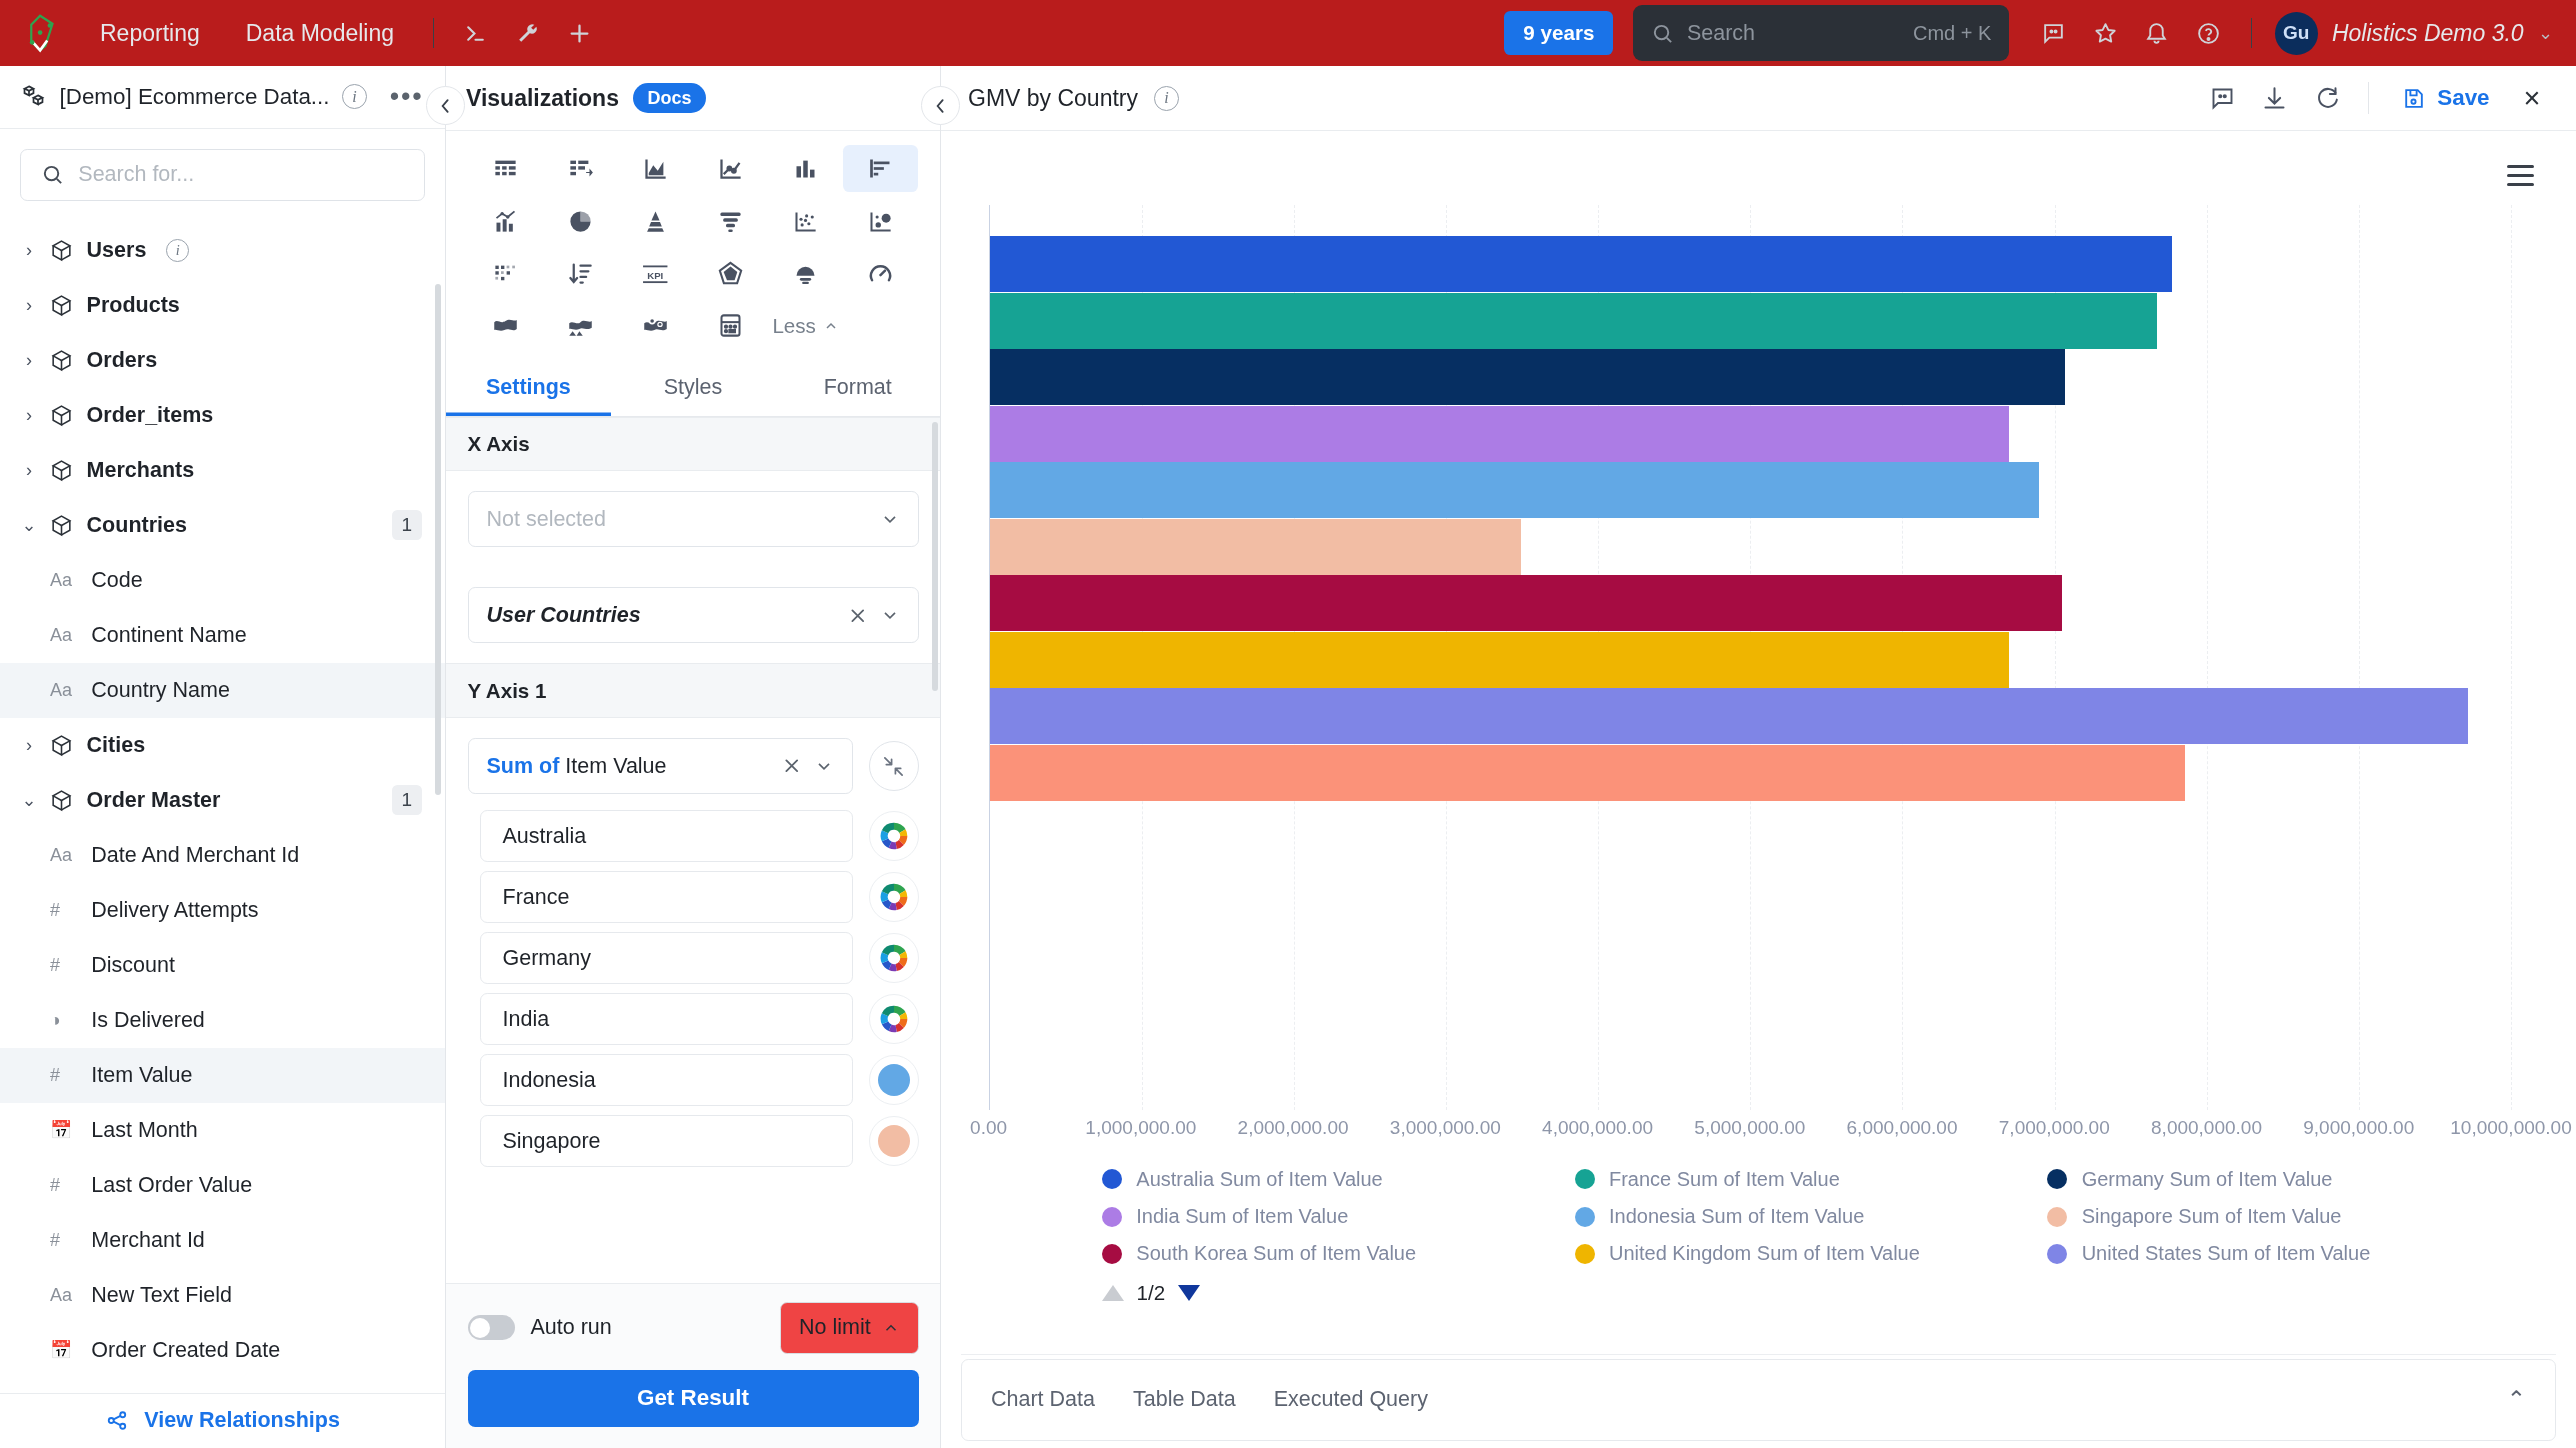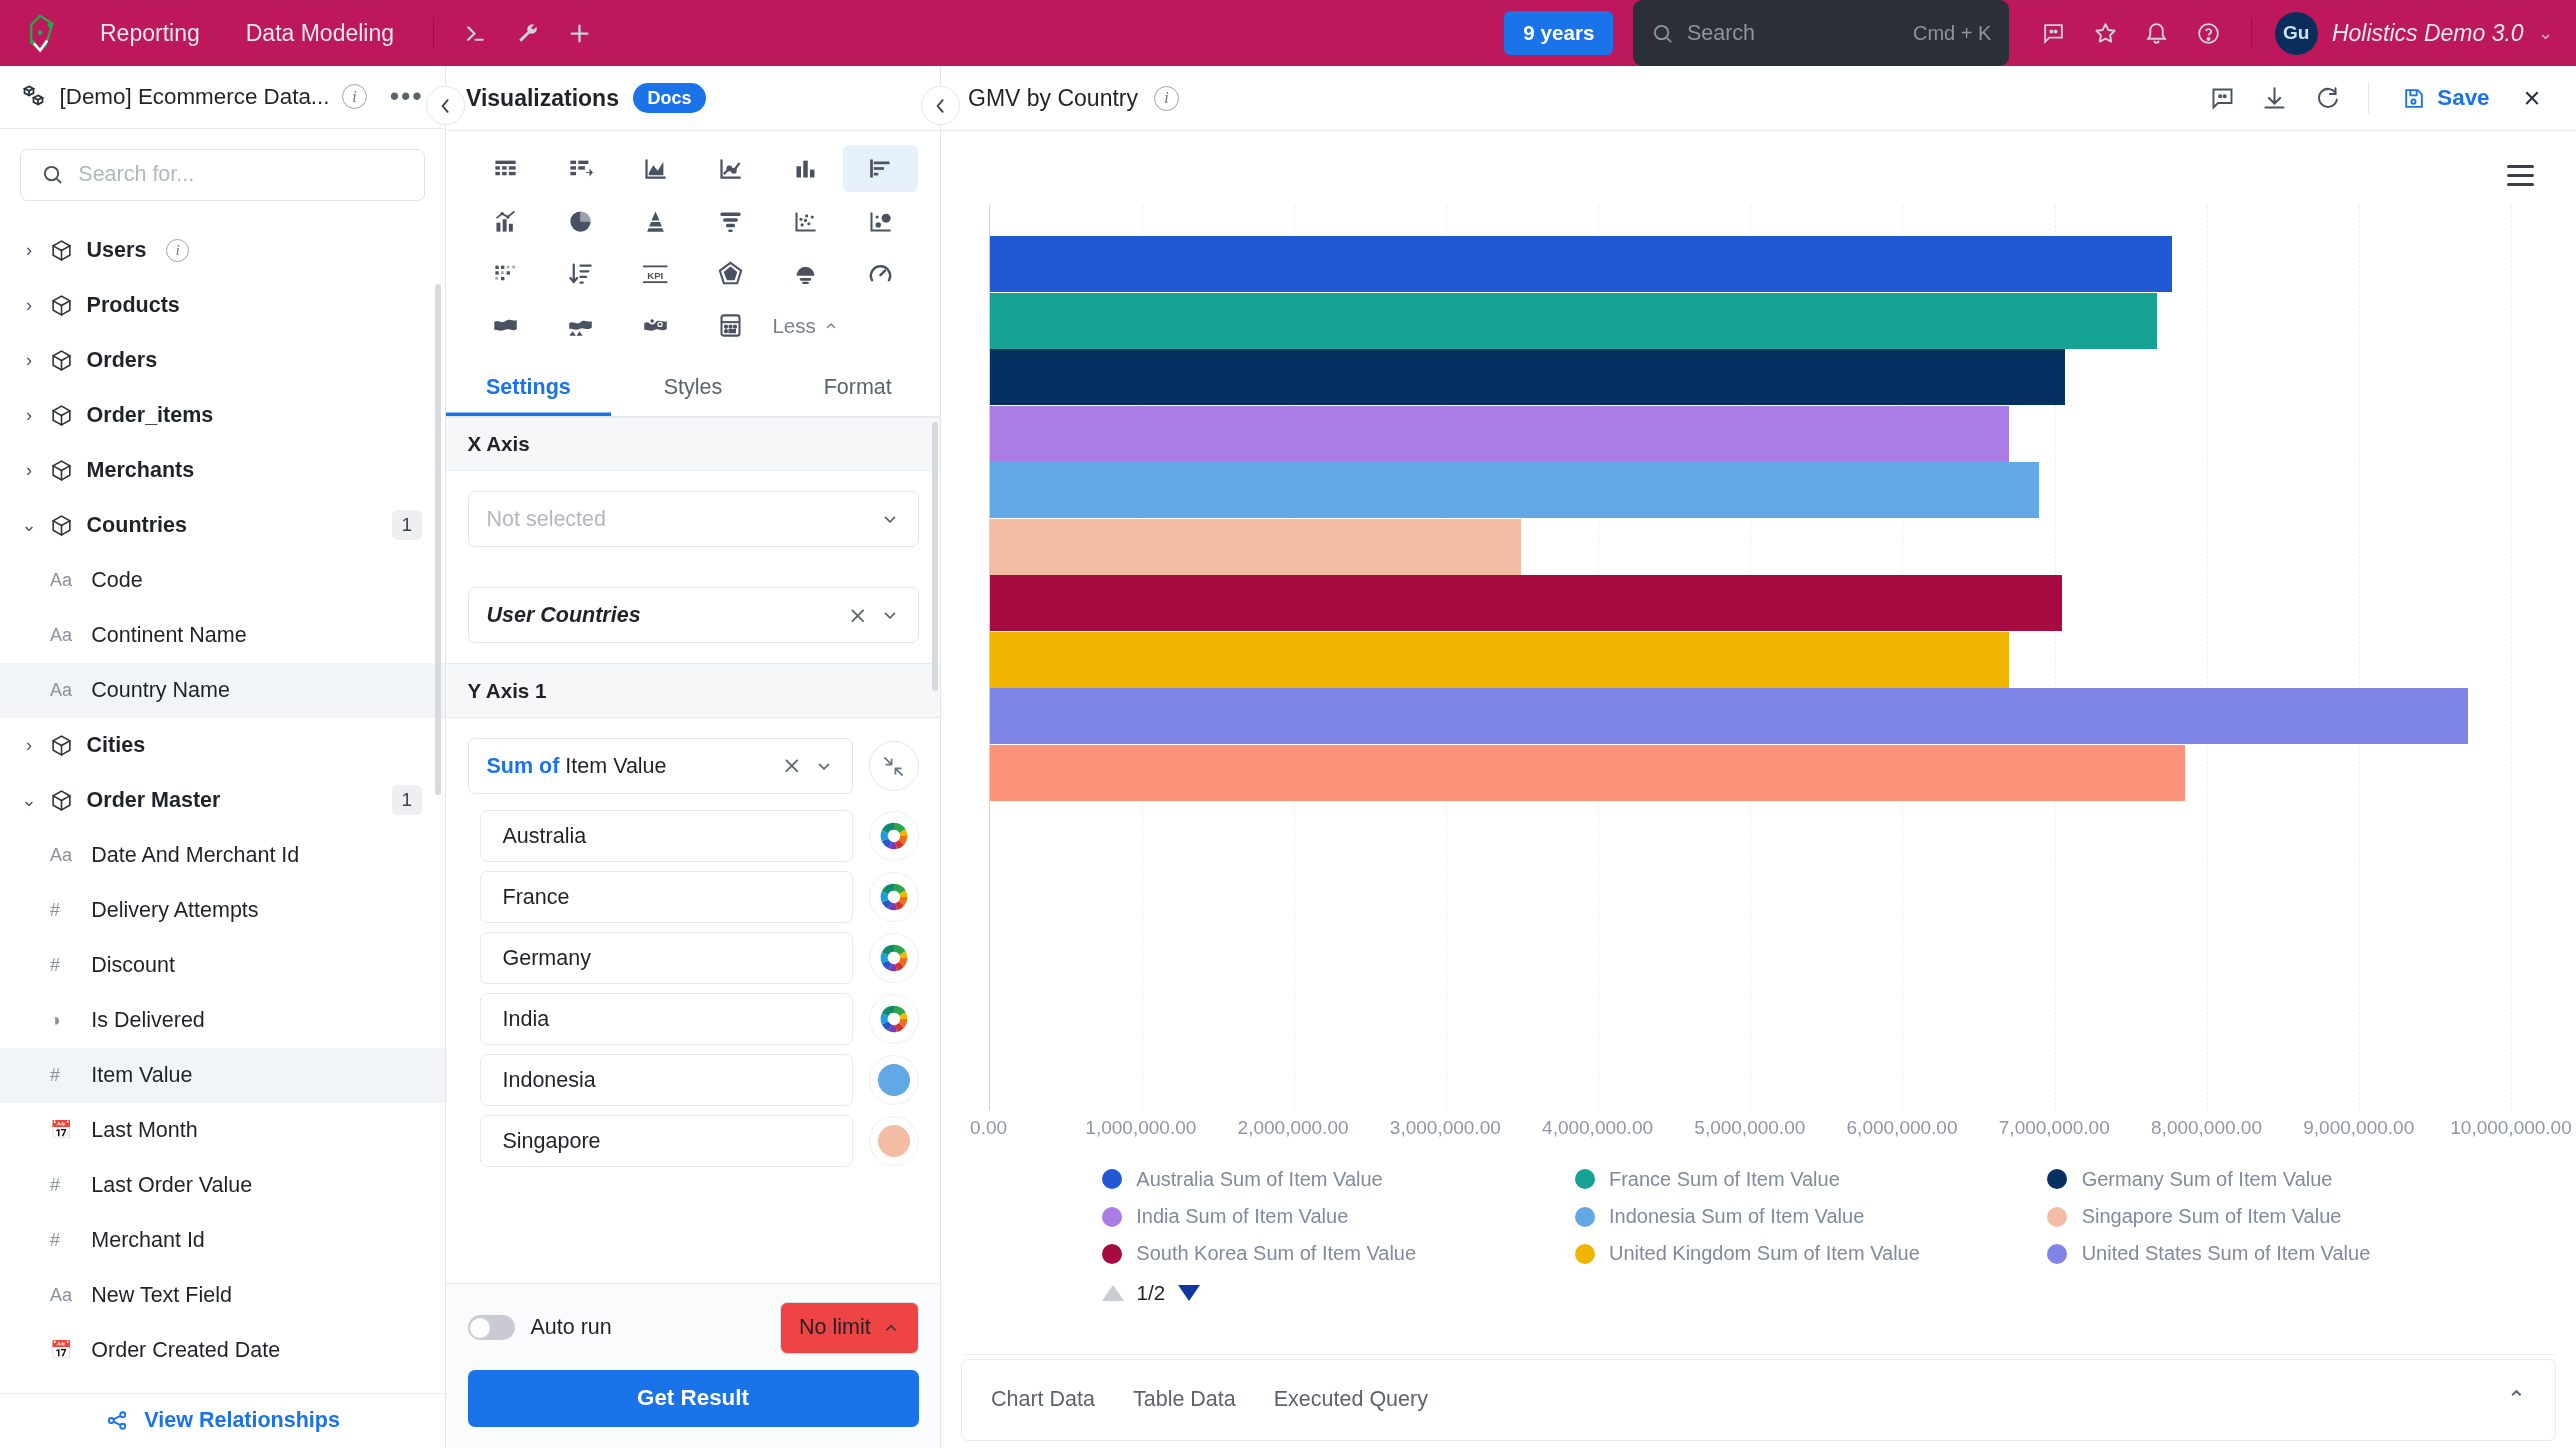--- a/index.html
+++ b/index.html
@@ -6,40 +6,40 @@
   html, body {
     width: 2576px; height: 1448px;
     font-family: "Liberation Sans", sans-serif;
     background: #ffffff;
     overflow: hidden;
   }
   .app { width: 2576px; height: 1448px; display: flex; flex-direction: column; }
 
   
   .topbar {
-    height: 66px; background: #be185d; display: flex; align-items: center;
+    height: 66px; background: #b91c1c; display: flex; align-items: center;
     flex: 0 0 66px; padding: 0 23px 0 20px; color: #e8eaed;
   }
   .logo { width: 41px; height: 41px; display:flex; align-items:center; justify-content:center; margin-right: 16px;}
   .topnav { display: flex; align-items: center; gap: 0px; }
   .topnav-item {
     font-size: 23px; color: #e6e8eb; padding: 9px 23px; border-radius: 5.4px; white-space: nowrap;
   }
   .vdiv { width: 0.9px; height: 30.5px; background: #3a3f46; margin: 0 16px; }
   .ticon {
     width: 41px; height: 41px; display: flex; align-items: center; justify-content: center;
     border-radius: 5.4px; color: #cfd3d8; margin: 0 5.4px;
   }
   .spacer { flex: 1 1 auto; }
   .pill-years {
     background: #1a73e8; color: #fff; font-size: 20.6px; font-weight: bold;
     padding: 10px 19px; border-radius: 6.3px; margin-right: 20px; white-space: nowrap;
   }
   .searchbox {
-    width: 376px; height: 66px; background: #2b3037; border-radius: 9px;
+    width: 376px; height: 56px; background: #2b3037; border-radius: 9px;
     display: flex; align-items: center; padding: 0 18px; gap: 12.5px; margin-right: 18px;
   }
   .searchbox .ph { flex: 1 1 auto; color: #8d949d; font-size: 21.5px; }
   .searchbox .kbd { color: #8d949d; font-size: 20px; }
   .avatar {
     width: 43px; height: 43px; border-radius: 50%; background: #0b2d5c; color:#cfe0f7;
     display:flex; align-items:center; justify-content:center; font-size:19px; font-weight:bold;
     margin: 0 14.3px 0 7.2px;
   }
   .workspace { font-size: 23px; color: #e6e8eb; white-space: nowrap; font-style: italic; }

